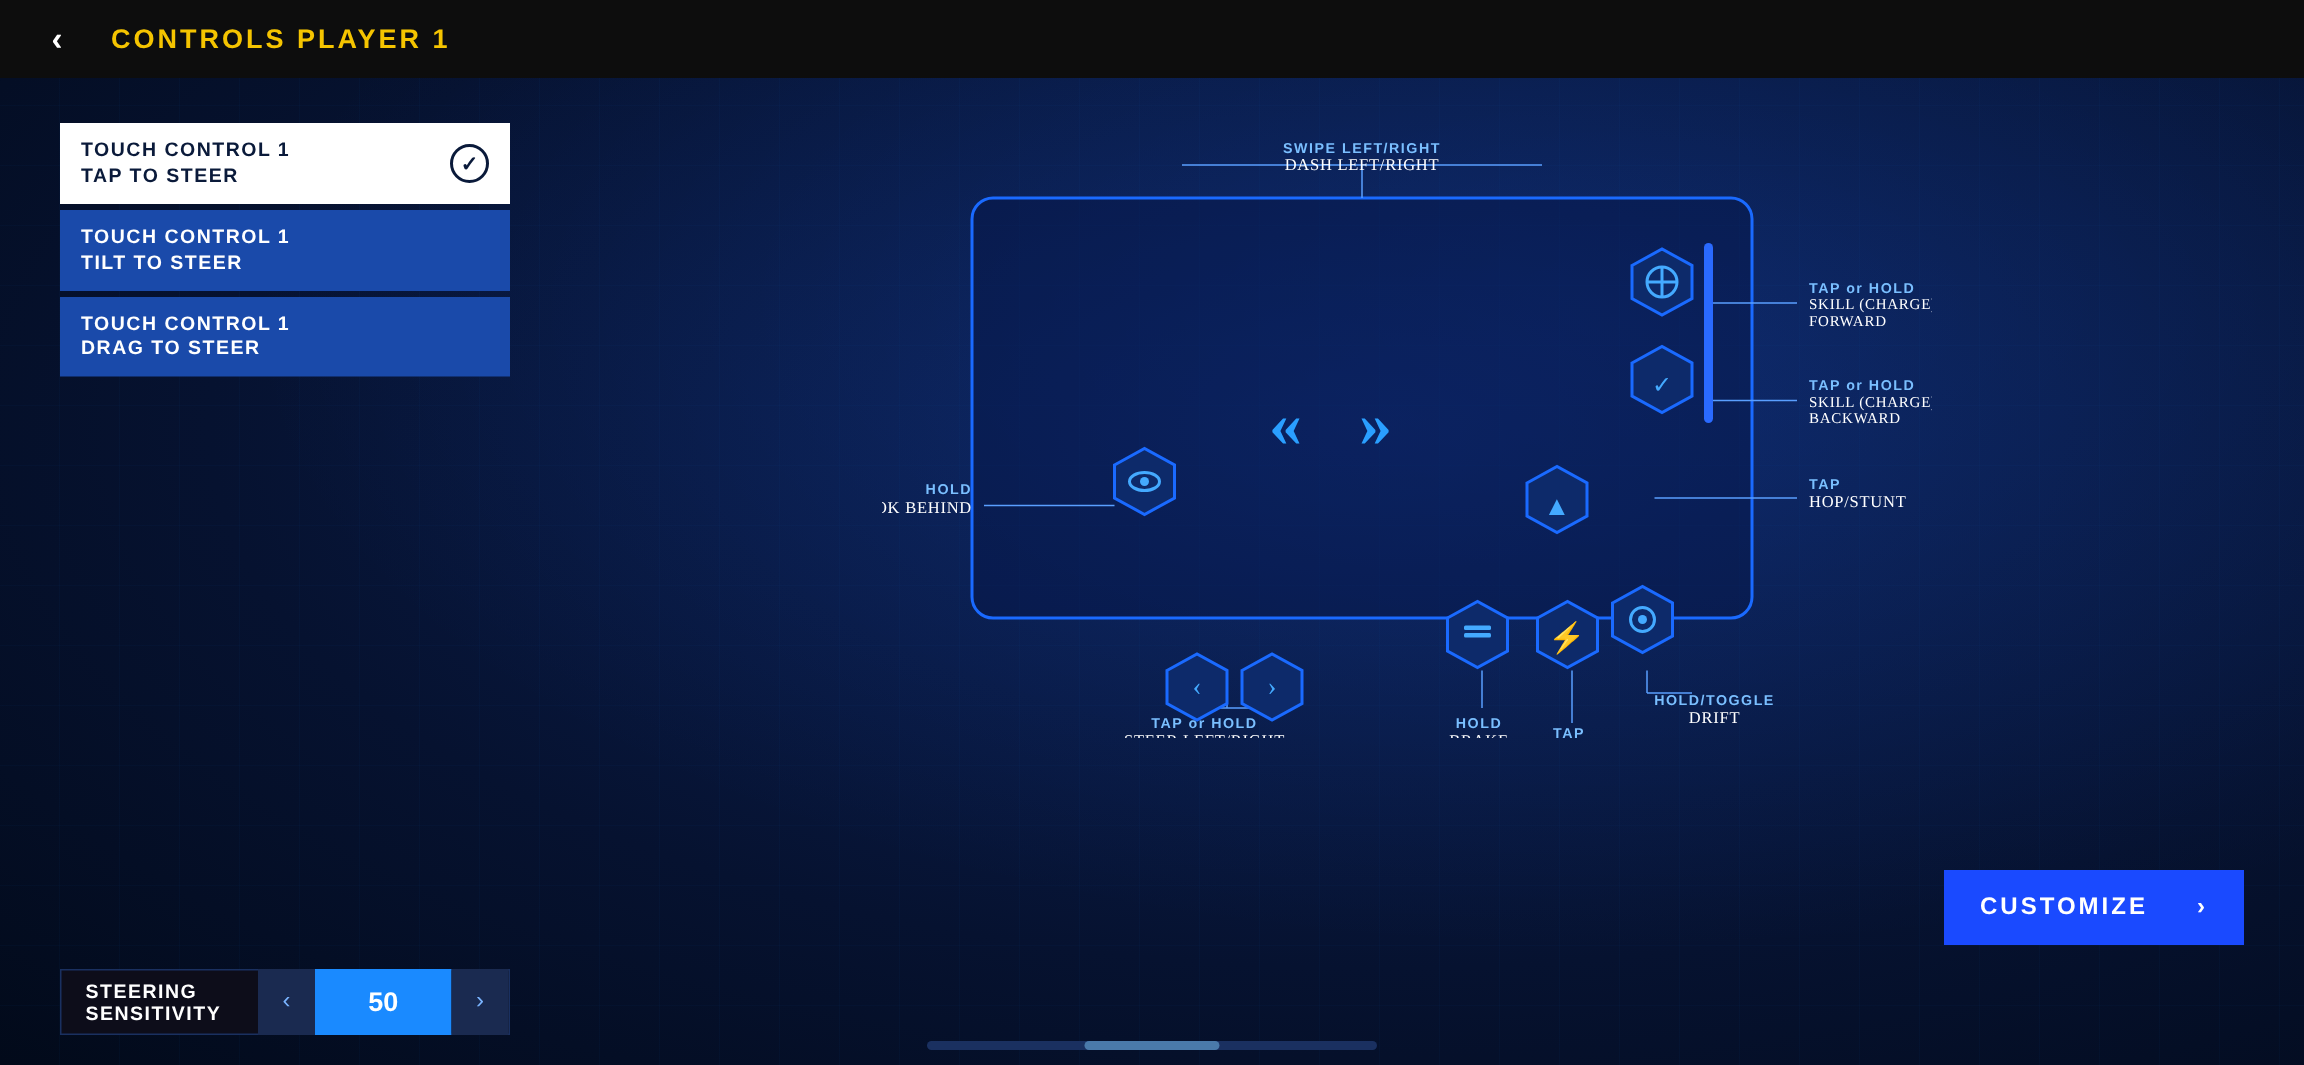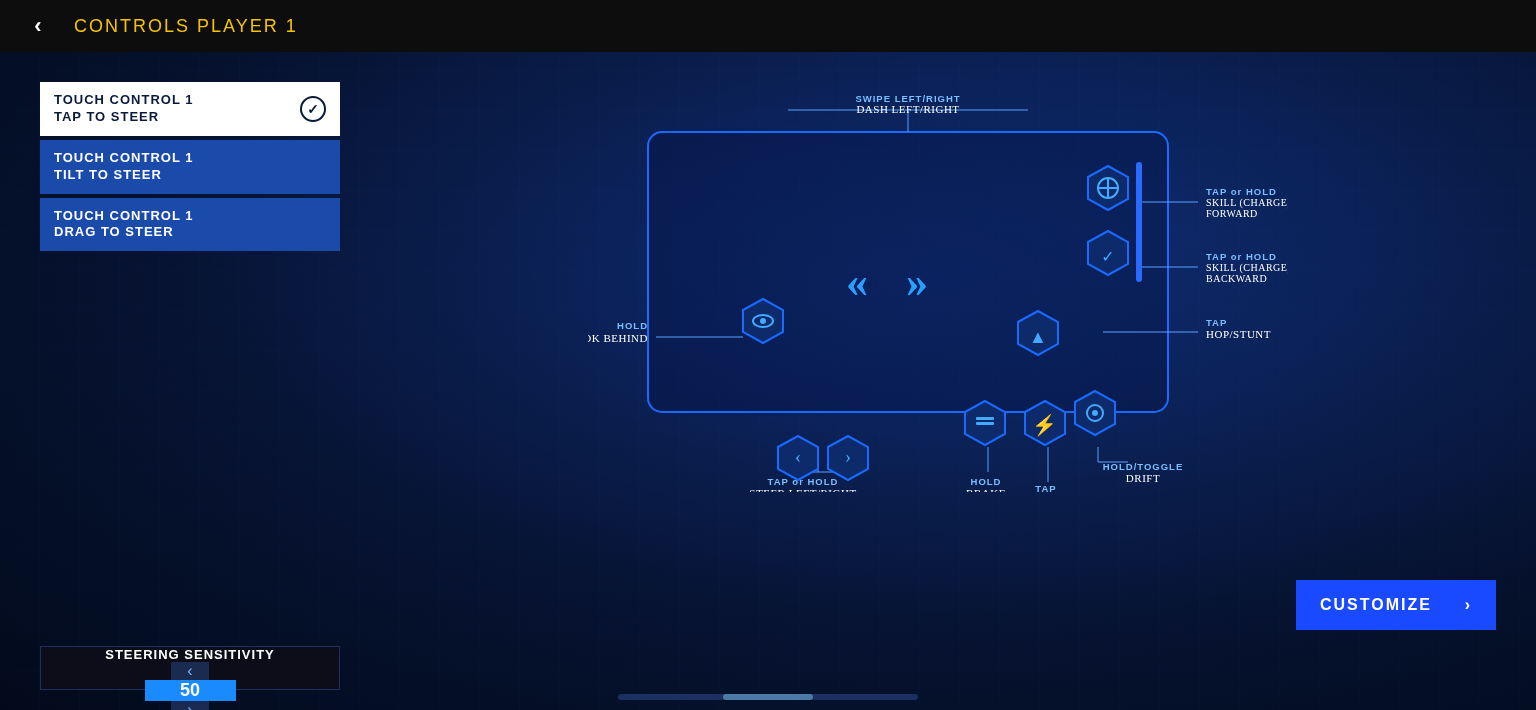--- a/index.html
+++ b/index.html
@@ -55,21 +55,21 @@
       cursor: pointer;
     }
     .back-chevron {
       color: #fff;
       font-size: 22px;
       font-weight: bold;
     }
     .topbar-title {
       color: #f5c400;
       font-size: 18px;
-      font-weight: 400;
+      font-weight: 700;
       letter-spacing: 2px;
       text-transform: uppercase;
     }
 
     
     .main {
       position: relative;
       z-index: 5;
       display: flex;
       padding: 30px 40px 20px 40px;
@@ -153,21 +153,20 @@
       text-transform: uppercase;
       margin-top: auto;
       margin-bottom: 14px;
     }
     .sensitivity-row {
       display: flex;
       align-items: center;
       background: #0d0d1a;
       border: 1px solid #1a3060;
       height: 44px;
-      flex-direction: column;
     }
     .sensitivity-label {
       color: #fff;
       font-size: 13px;
       font-weight: 900;
       letter-spacing: 1px;
       text-transform: uppercase;
       padding: 0 16px;
       flex: 1;
     }

